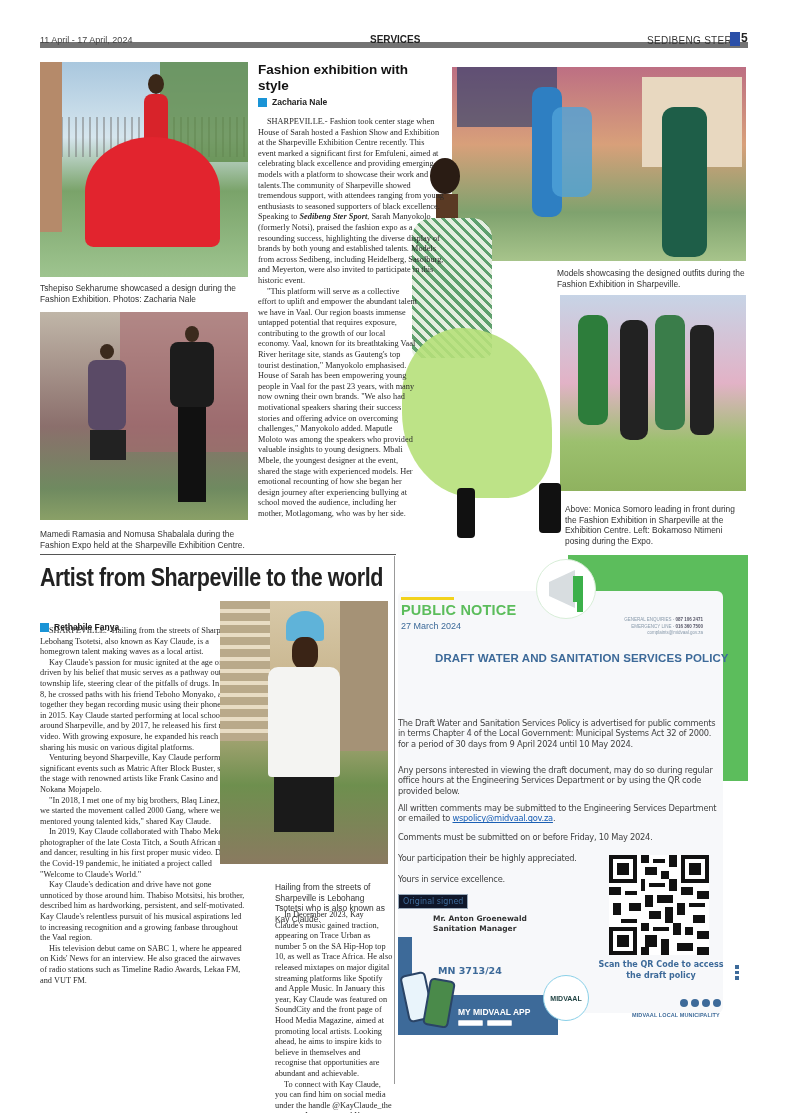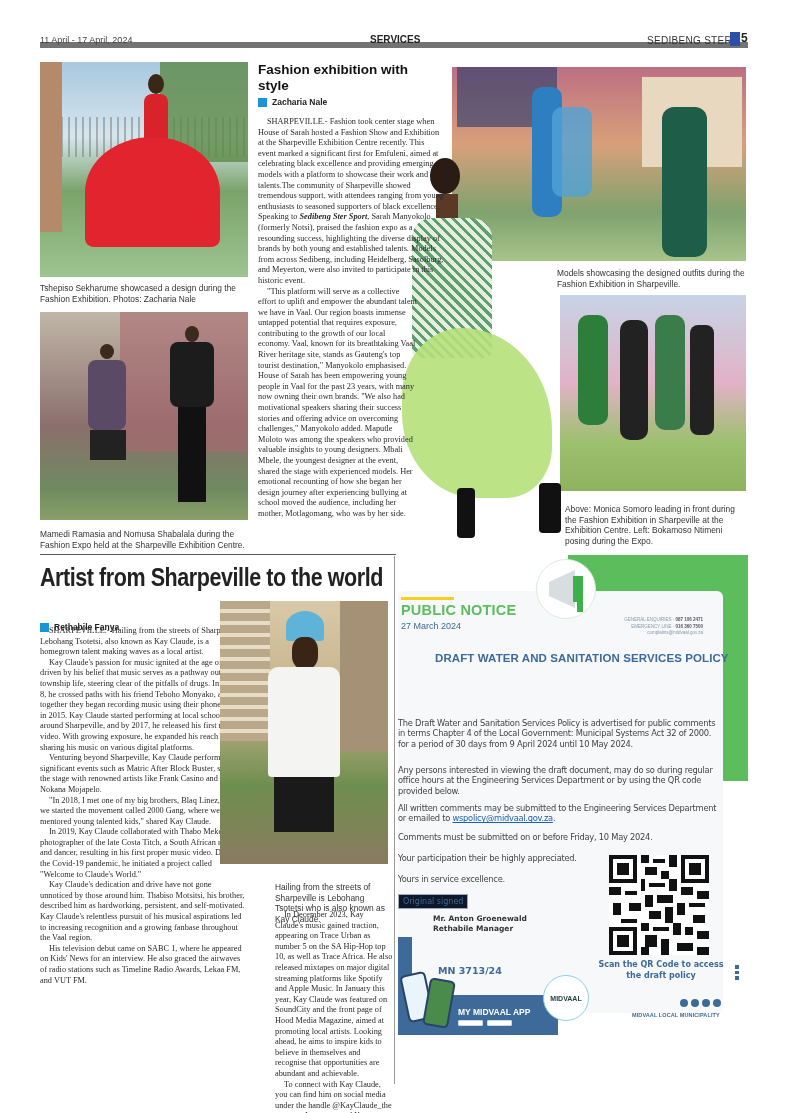--- a/index.html
+++ b/index.html
@@ -190,21 +190,21 @@
   <div class="np" style="top:248px;">
     <span>All written comments may be submitted to the Engineering Services Department or emailed to </span><a>wspolicy@midvaal.gov.za</a><span>.</span>
   </div>
   <div class="np" style="top:277px;">Comments must be submitted on or before Friday, 10 May 2024.</div>
   <div class="np" style="top:298px;">Your participation their be highly appreciated.</div>
   <div class="np" style="top:319px;left:0;">Yours in service excellence.</div>
 
   <div class="signed" style="top:339px;">Original signed</div>
   <div class="signer" style="top:359px;">
     <div>Mr. Anton Groenewald</div>
-    <div>Rethabile Manager</div>
+    <div>Sanitation Manager</div>
   </div>
   <div class="mn" style="top:410px;margin-left:40px;">MN 3713/24</div>
 
   <div class="qr" style="top:300px;left:211px;width:100px;height:100px;">
     <svg width="100" height="100" viewBox="0 0 25 25" shape-rendering="crispEdges">
       <rect width="25" height="25" fill="#fff"></rect>
       <g fill="#111">
         <rect x="0" y="0" width="7" height="7"></rect>
           <rect x="1" y="1" width="5" height="5" fill="#fff"></rect>
           <rect x="2" y="2" width="3" height="3"></rect>

